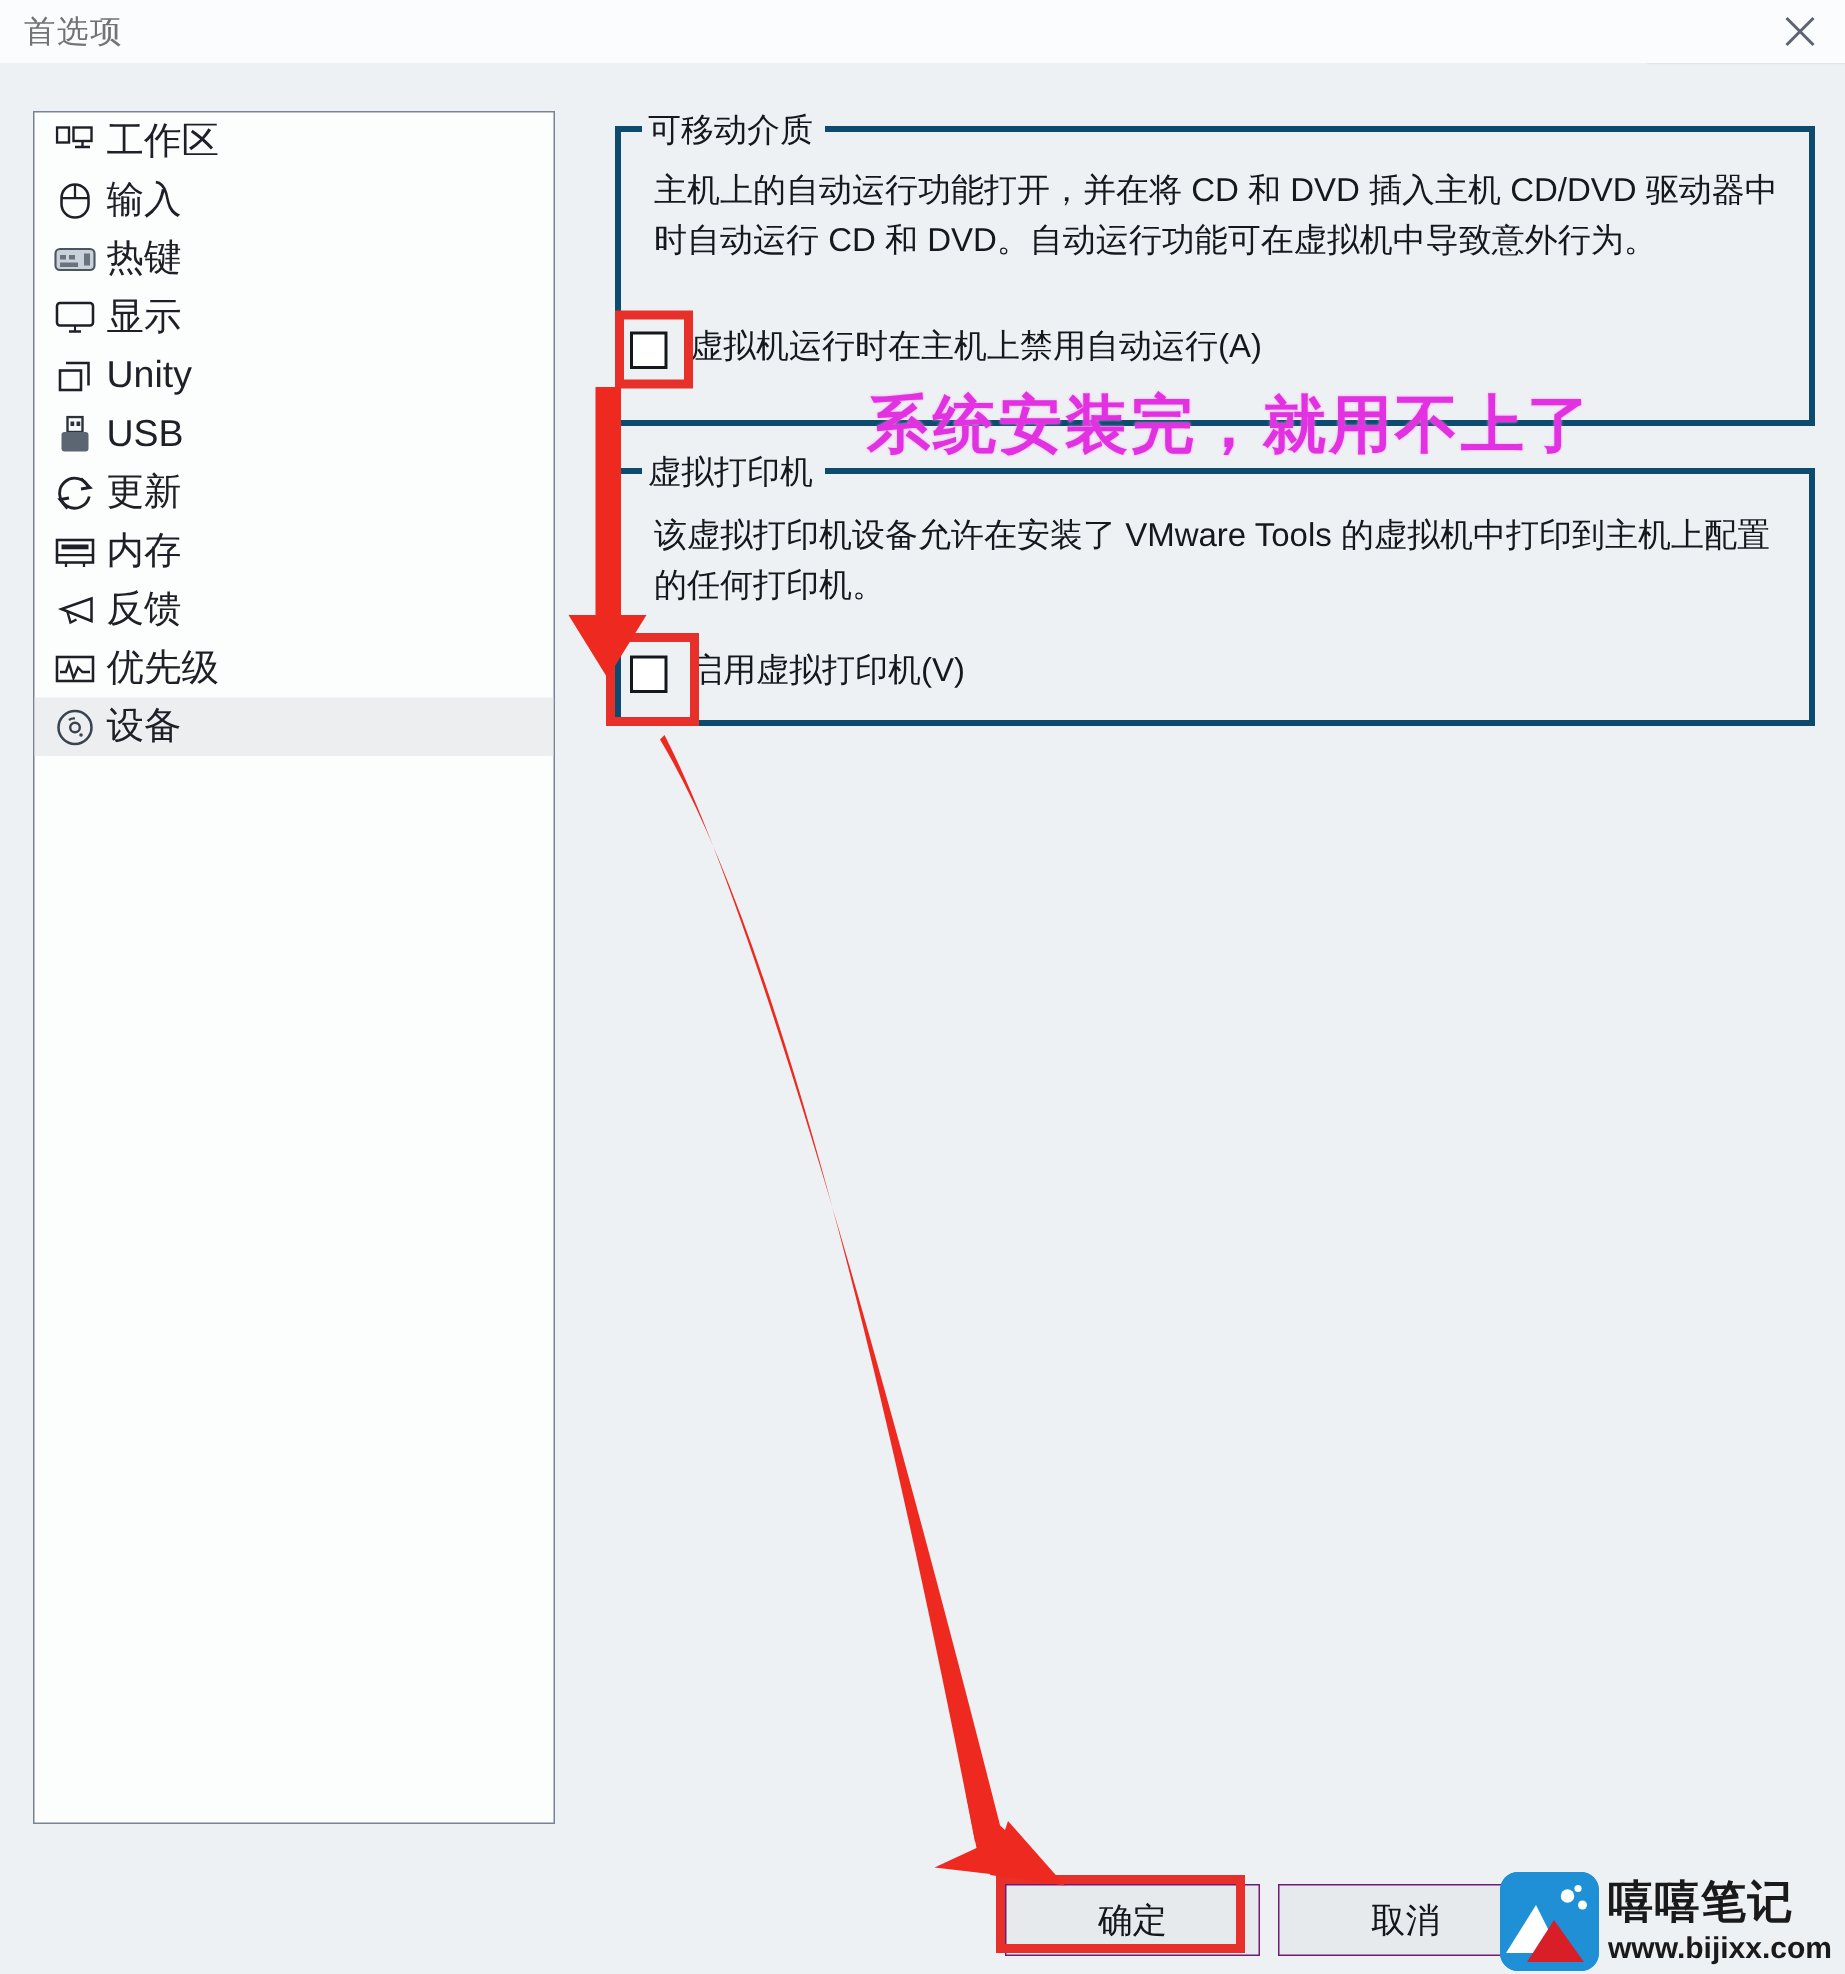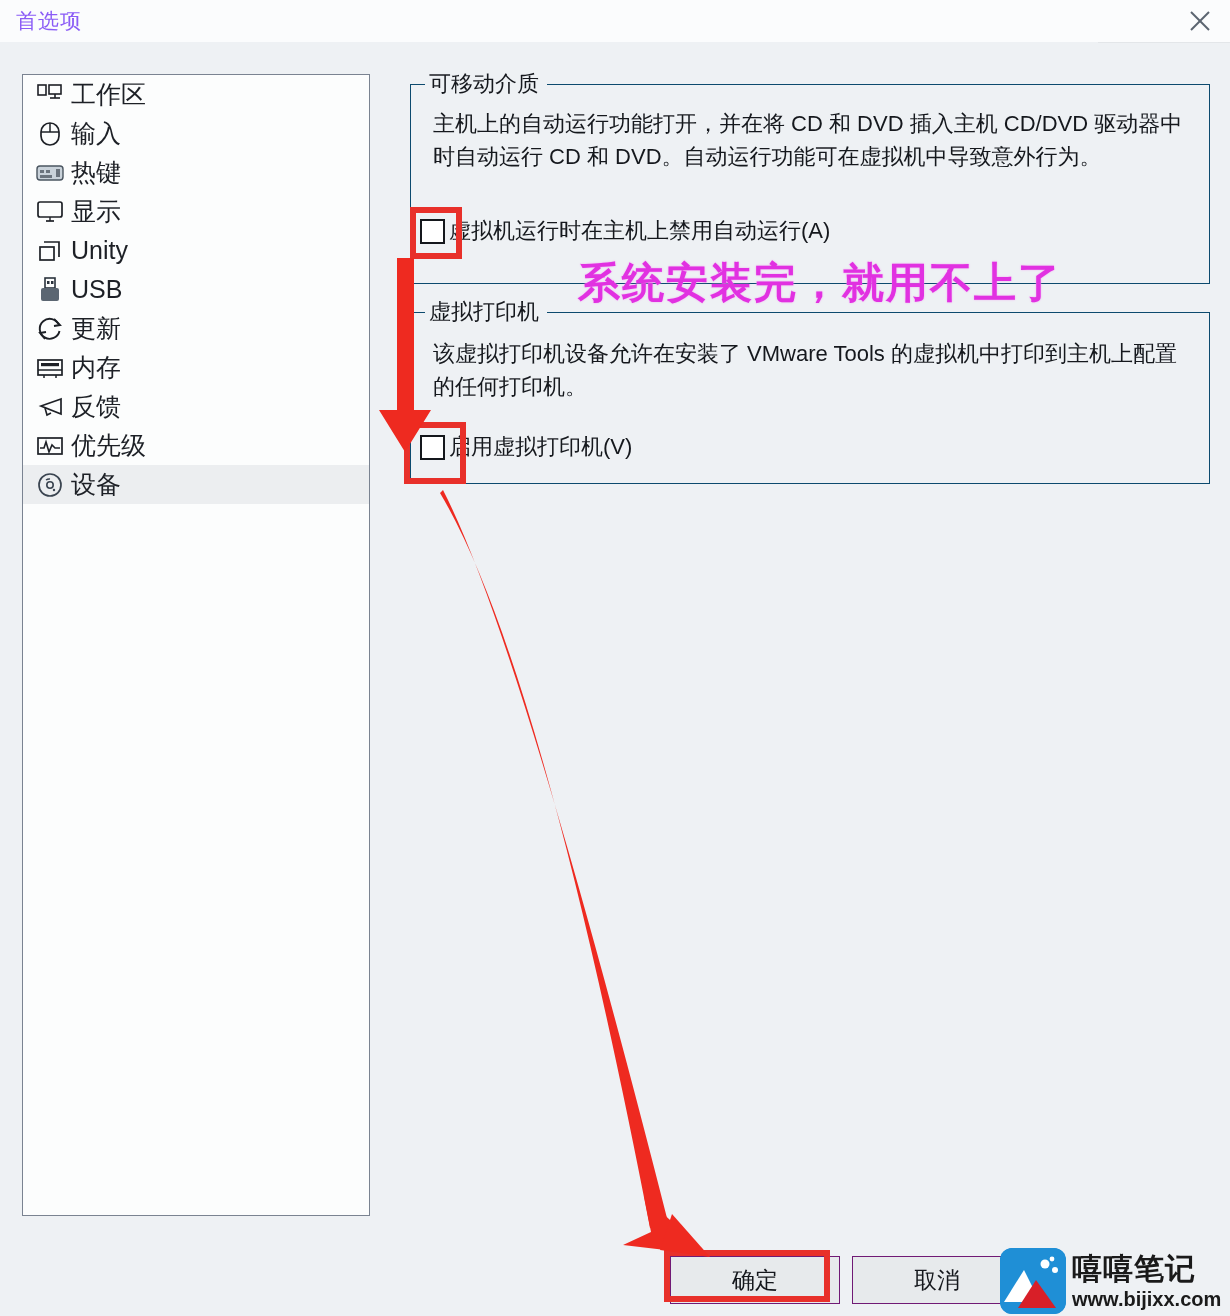--- a/index.html
+++ b/index.html
@@ -25,21 +25,21 @@
     width: 1230px;
     height: 42px;
     background: #fbfcfd;
     border-bottom: 1px solid #e3e6e9;
   }
   .titlebar-text {
     position: absolute;
     left: 16px;
     top: 7px;
     font-size: 21px;
-    color: #8b5cf6;
+    color: #737373;
     letter-spacing: 1px;
   }
   .close-btn {
     position: absolute;
     right: 12px;
     top: 4px;
     width: 36px;
     height: 34px;
     display: flex;
     align-items: center;
@@ -101,21 +101,21 @@
   .pane {
     position: absolute;
     left: 400px;
     top: 0px;
     width: 810px;
     height: 1274px;
   }
 
   .groupbox {
     position: absolute;
-    border: 1px solid #0c4a6e;
+    border: 4px solid #0c4a6e;
     box-sizing: border-box;
   }
   .group-legend {
     position: absolute;
     top: -16px;
     left: 14px;
     background: #eef1f4;
     padding: 0 8px 0 4px;
     font-size: 22px;
     color: #15181d;
@@ -123,21 +123,22 @@
   }
   .desc {
     position: absolute;
     font-size: 22px;
     line-height: 33px;
     color: #15181d;
   }
   .checkrow {
     position: absolute;
     display: flex;
-    align-items: center;
+    align-items: flex-end;
+    gap: 11px;
   }
   .cbox {
     width: 25px;
     height: 25px;
     border: 2px solid #14171c;
     background: #ffffff;
     box-sizing: border-box;
     flex: 0 0 25px;
     cursor: pointer;
   }

